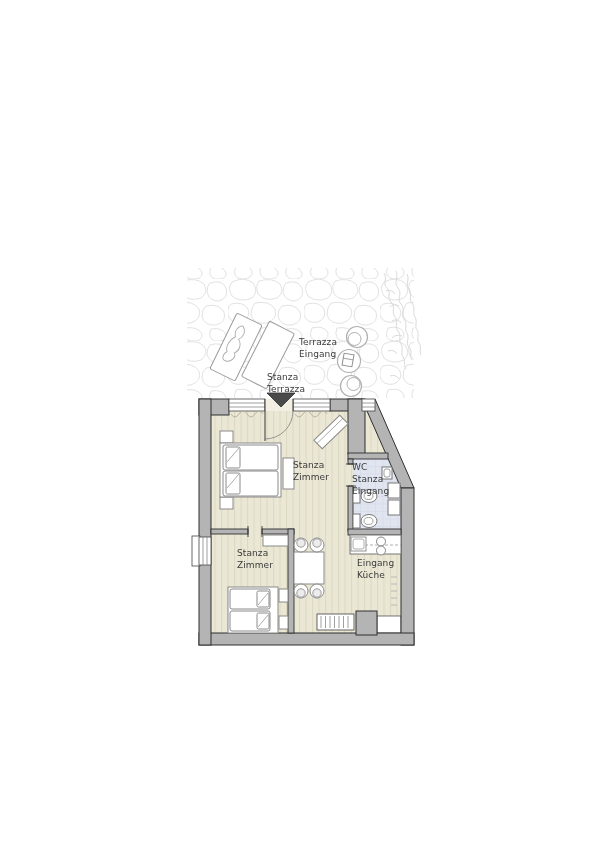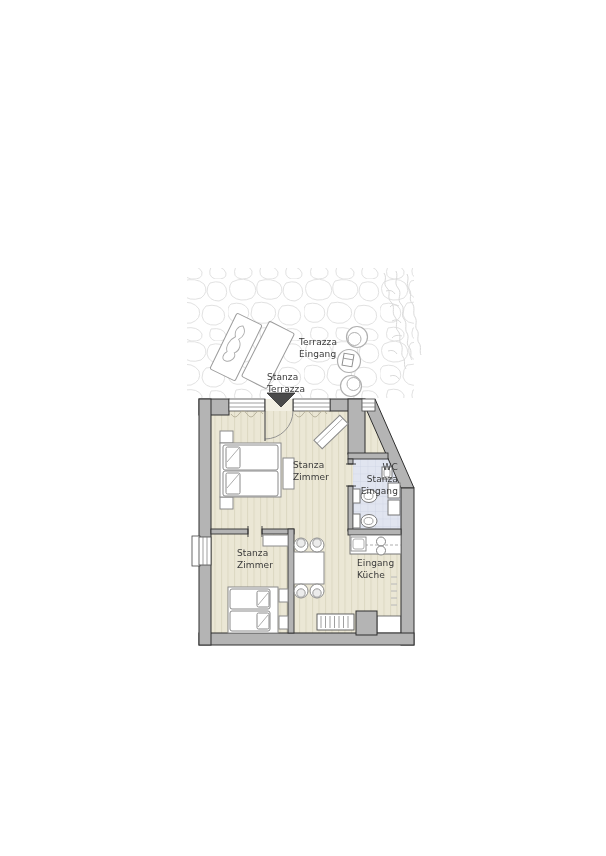--- a/index.html
+++ b/index.html
@@ -14,21 +14,21 @@
   .plan-svg{position:absolute;left:0;top:0;}
   .lbl{
     position:absolute;
     font-size:9px;
     line-height:12px;
     color:#3b3b3b;
     white-space:nowrap;
     letter-spacing:0.1px;
   }
   .lbl span{display:block;}
-  .lbl-center{text-align:right;}
+  .lbl-center{text-align:left;}
 </style>
 </head>
 <body>
 
 <div class="canvas">
 
   <svg class="plan-svg" width="606" height="856" viewBox="0 0 606 856">
     <defs>
       <pattern id="woodPat" width="6.5" height="12" patternUnits="userSpaceOnUse">
         <rect width="6.5" height="12" fill="#ebe7d5"></rect>

